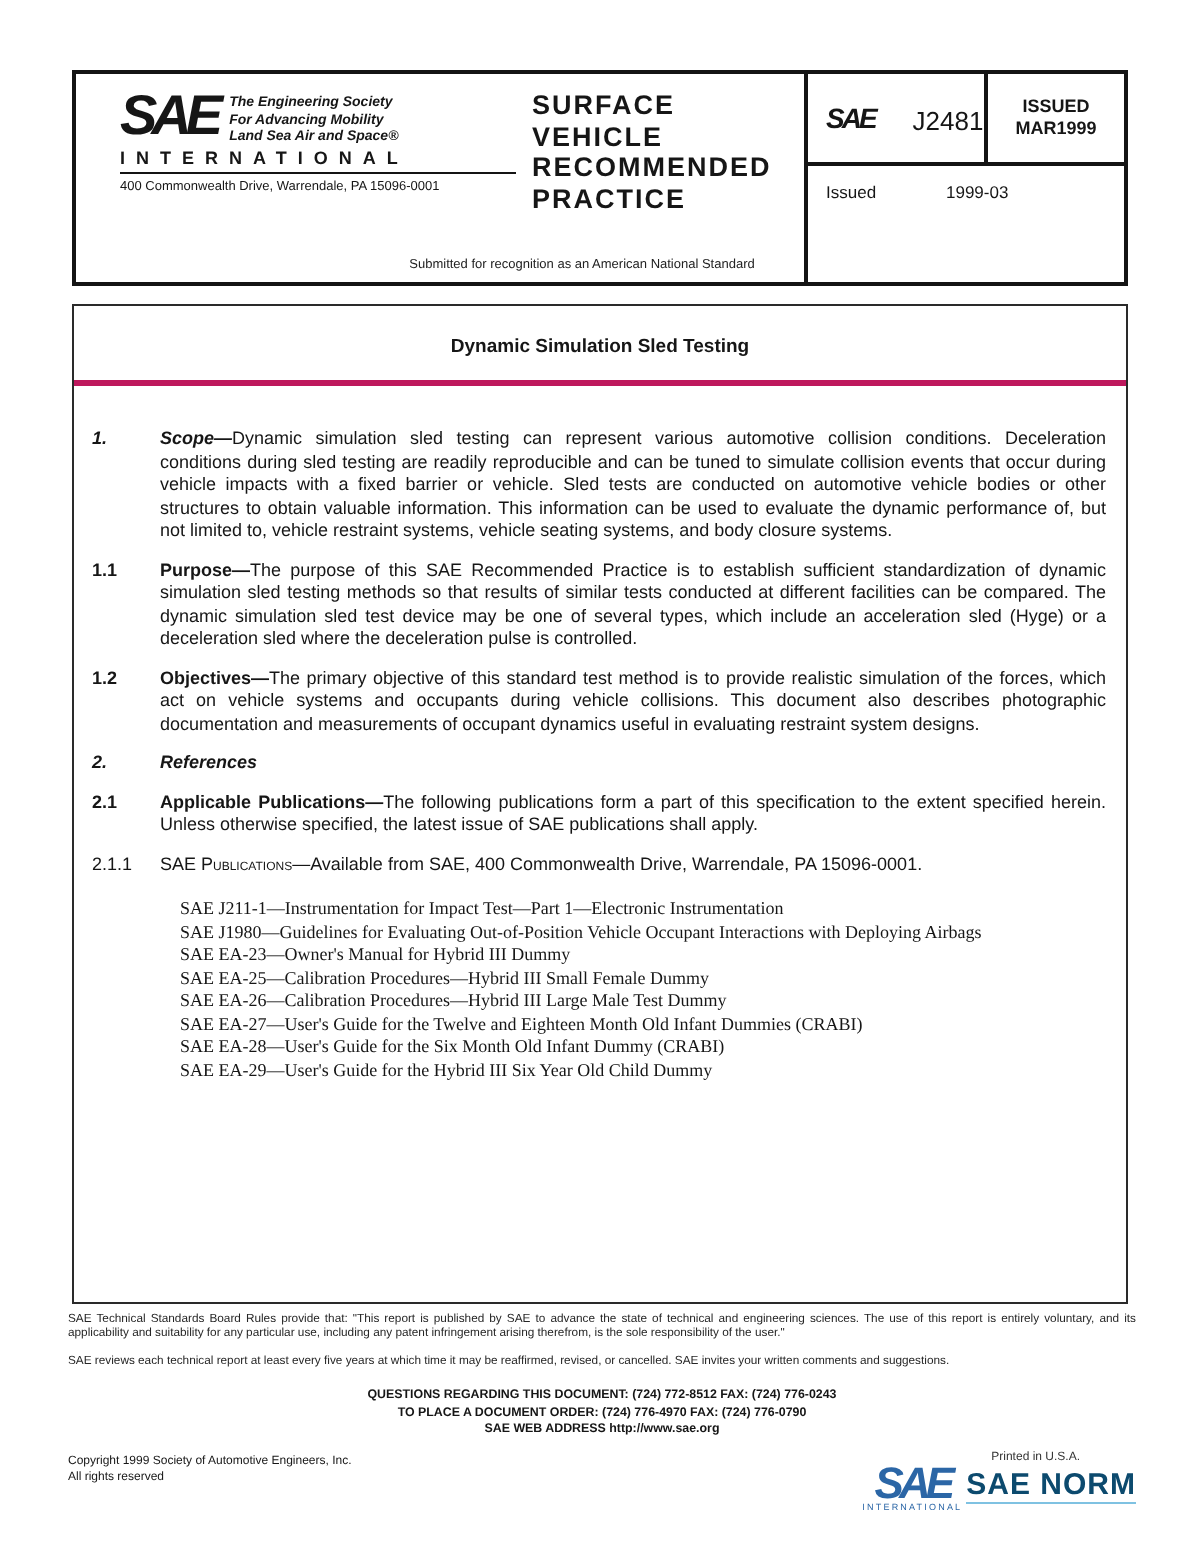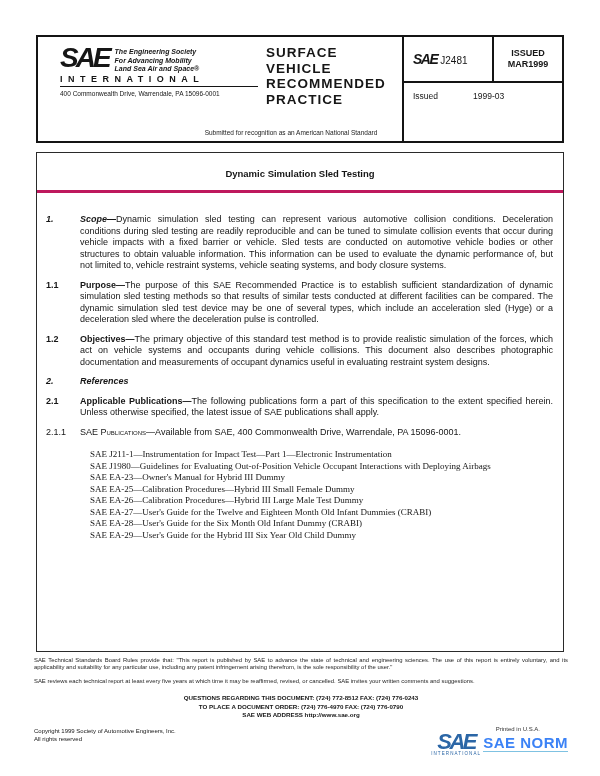--- a/index.html
+++ b/index.html
@@ -23,21 +23,21 @@
           width:198px; margin:0 0 3px 22px; border-bottom:1.5px solid #141414; padding-bottom:1px; }
   .addr { font-size:6.5px; margin-left:22px; }
   .doc-type { position:absolute; left:228px; top:8px; font-weight:bold;
               font-size:13.5px; line-height:15.5px; letter-spacing:1px; }
   .submitted { position:absolute; bottom:5px; left:148px; right:6px;
                font-size:6.5px; text-align:center; color:#222; }
   .hdr-right { width:158px; display:flex; flex-direction:column; }
   .hr-top { display:flex; border-bottom:2px solid #141414; height:46px; }
   .jnum { flex:1; display:flex; align-items:center; padding-left:9px; }
   .sae-mid { font-style:italic; font-weight:bold; font-size:14px; letter-spacing:-1.5px; padding-right:3px; }
-  .jnum-num { font-size:10px; padding-top:3px; }
+  .jnum-num { font-size:13px; padding-top:3px;margin-left:16px; }
   .issued-box { width:70px; border-left:2px solid #141414; display:flex; flex-direction:column;
                 justify-content:center; align-items:center; font-weight:bold;
                 font-size:9px; line-height:11px; }
   .hr-bottom { padding:8px 9px; font-size:8.5px; display:flex; }
   .hr-bottom .lbl { width:60px; }
 
   
   .main { position:absolute; left:36px; top:152px; width:528px; height:500px;
           border:1px solid #2a2a2a; }
   .doc-title { height:40px; padding-top:15px; text-align:center; font-weight:bold;
@@ -174,21 +174,21 @@
         <div>All rights reserved</div>
       </div>
       <div class="stamp-wrap">
         <div class="printed">Printed in U.S.A.</div>
         <div class="stamp">
           <div class="stamp-left">
             <div class="stamp-sae" id="stampSae" style="color: rgb(43, 102, 166);">SAE</div>
             <div class="stamp-intl" id="stampIntl" style="color: rgb(43, 102, 166);">INTERNATIONAL</div>
           </div>
           <div class="stamp-right">
-            <div class="stamp-norm" id="stampNorm" style="color: #3b82f6;">SAE NORM</div>
+            <div class="stamp-norm" id="stampNorm" style="color: #0c4a6e;">SAE NORM</div>
             <div class="stamp-rule" id="stampRule" style="border-top-color: rgb(127, 194, 226);"></div>
           </div>
         </div>
       </div>
     </div>
   </div>
 
 </div>
 
 </body></html>

